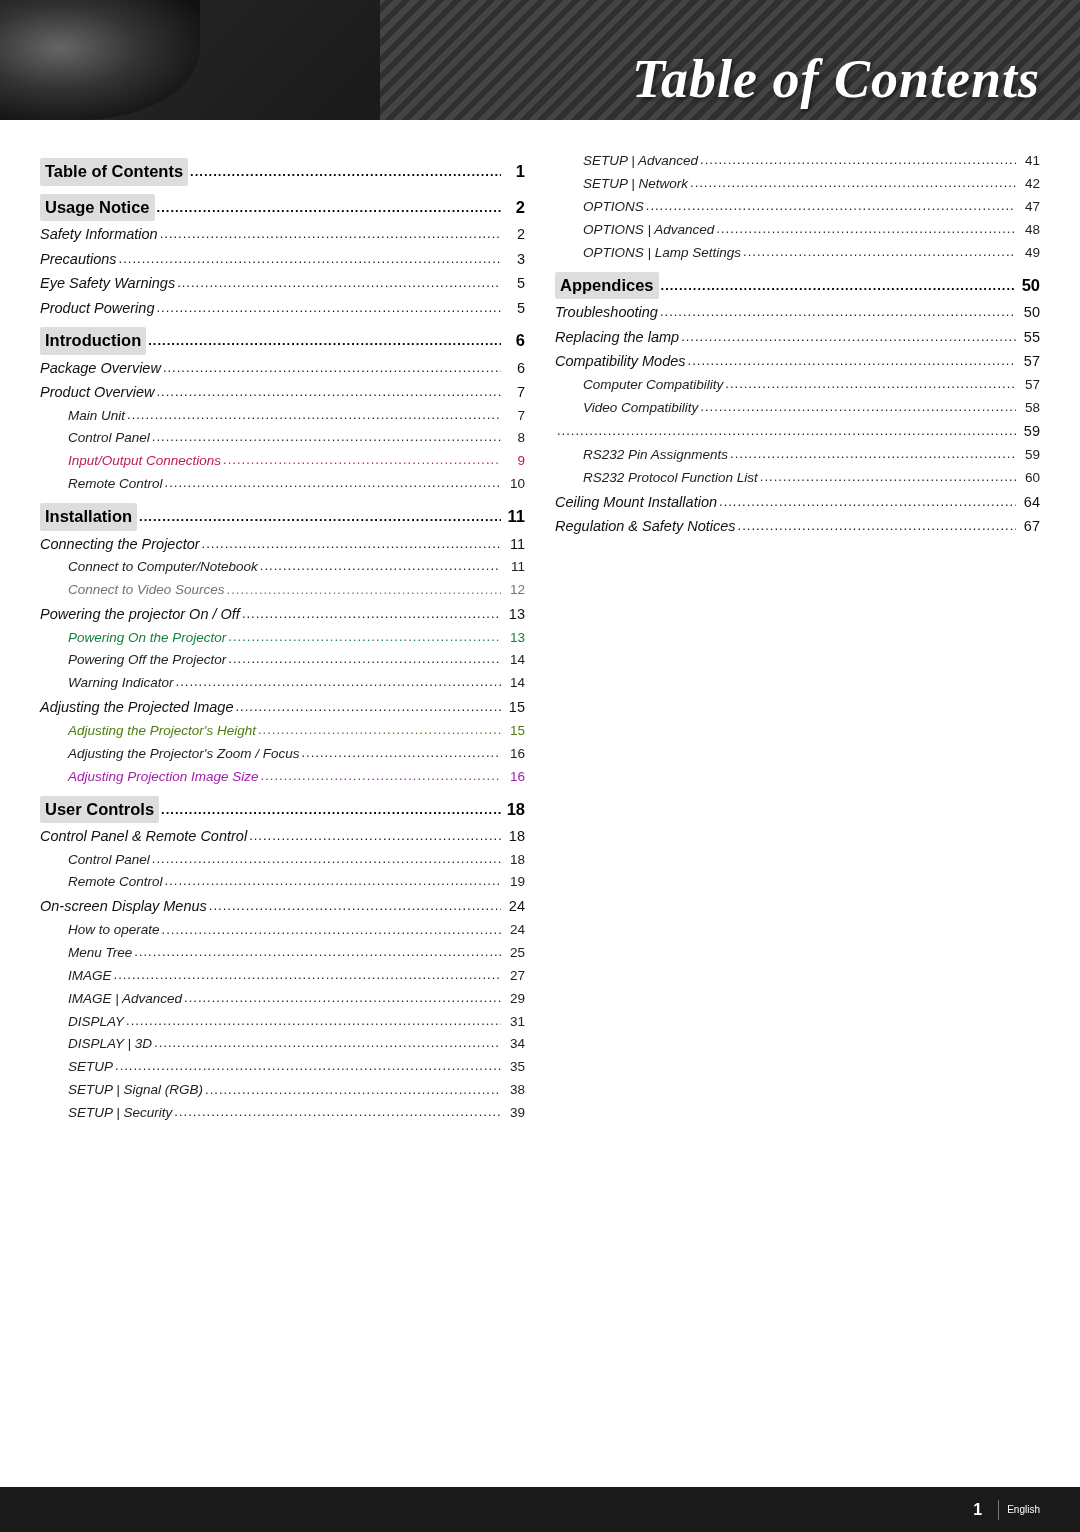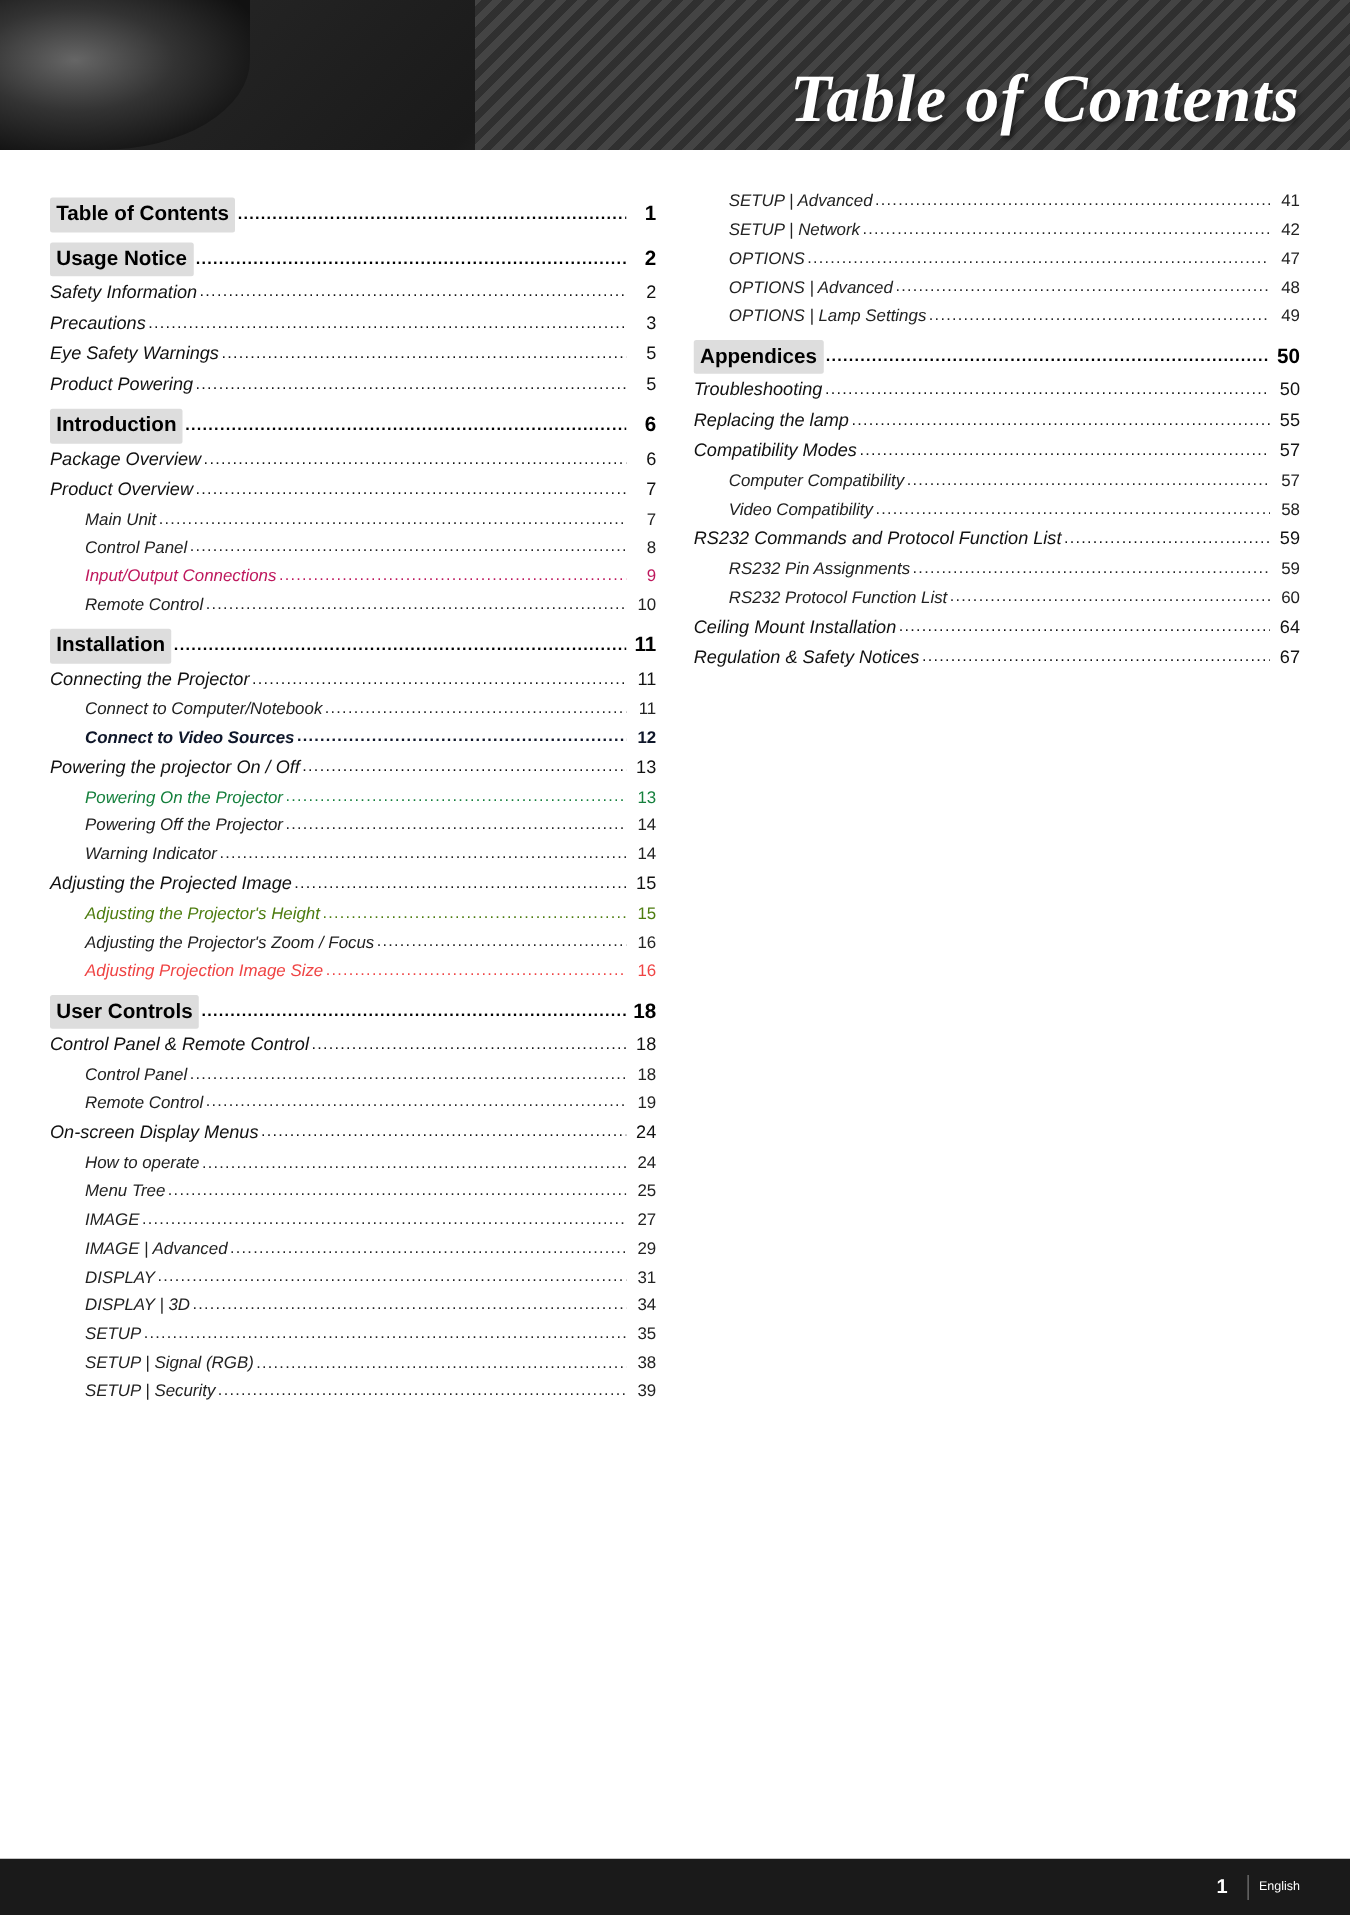--- a/index.html
+++ b/index.html
@@ -213,21 +213,21 @@
       <div class="toc-entry" style="padding-left: 0px; margin-top: 1px; font-size: 14.5px; font-weight: normal; font-style: italic; color: rgb(17, 17, 17); align-items: baseline; display: flex; line-height: 1.55; margin-bottom: 2px;">
         <span style="white-space: nowrap; flex-shrink: 0;">Connecting the Projector</span>
         <span style="flex: 1 1 0%; overflow: hidden; margin: 0px 2px; position: relative; top: -1px; letter-spacing: 1px; font-size: 13px; font-style: normal;">............................................................................................................</span>
         <span style="flex-shrink: 0; min-width: 22px; text-align: right; font-style: normal;">11</span>
       </div>
       <div class="toc-entry" style="padding-left: 28px; margin-top: 1px; font-size: 13.5px; font-weight: normal; font-style: italic; color: rgb(34, 34, 34); align-items: baseline; display: flex; line-height: 1.55; margin-bottom: 2px;">
         <span style="white-space: nowrap; flex-shrink: 0;">Connect to Computer/Notebook</span>
         <span style="flex: 1 1 0%; overflow: hidden; margin: 0px 2px; position: relative; top: -1px; letter-spacing: 1px; font-size: 13px; font-style: normal;">............................................................................................................</span>
         <span style="flex-shrink: 0; min-width: 22px; text-align: right; font-style: normal;">11</span>
       </div>
-      <div class="toc-entry" style="padding-left: 28px; margin-top: 1px; font-size: 13.5px; font-weight: bold; font-style: italic; color: #0f172a; align-items: flex-start; display: flex; line-height: 1.55; margin-bottom: 2px;">
+      <div class="toc-entry" style="padding-left: 28px; margin-top: 1px; font-size: 13.5px; font-weight: normal; font-style: italic; color: #737373; align-items: center; display: flex; line-height: 1.55; margin-bottom: 2px;">
         <span style="white-space: nowrap; flex-shrink: 0;">Connect to Video Sources</span>
         <span style="flex: 1 1 0%; overflow: hidden; margin: 0px 2px; position: relative; top: -1px; letter-spacing: 1px; font-size: 13px; font-style: normal;">............................................................................................................</span>
         <span style="flex-shrink: 0; min-width: 22px; text-align: right; font-style: normal;">12</span>
       </div>
       <div class="toc-entry" style="padding-left: 0px; margin-top: 1px; font-size: 14.5px; font-weight: normal; font-style: italic; color: rgb(17, 17, 17); align-items: baseline; display: flex; line-height: 1.55; margin-bottom: 2px;">
         <span style="white-space: nowrap; flex-shrink: 0;">Powering the projector On / Off</span>
         <span style="flex: 1 1 0%; overflow: hidden; margin: 0px 2px; position: relative; top: -1px; letter-spacing: 1px; font-size: 13px; font-style: normal;">............................................................................................................</span>
         <span style="flex-shrink: 0; min-width: 22px; text-align: right; font-style: normal;">13</span>
       </div>
       <div class="toc-entry" style="padding-left: 28px; margin-top: 1px; font-size: 13.5px; font-weight: normal; font-style: italic; color: #15803d; align-items: baseline; display: flex; line-height: 1.55; margin-bottom: 2px;">
@@ -253,21 +253,21 @@
       <div class="toc-entry" style="padding-left: 28px; margin-top: 1px; font-size: 13.5px; font-weight: normal; font-style: italic; color: #4d7c0f; align-items: baseline; display: flex; line-height: 1.55; margin-bottom: 2px;">
         <span style="white-space: nowrap; flex-shrink: 0;">Adjusting the Projector's Height</span>
         <span style="flex: 1 1 0%; overflow: hidden; margin: 0px 2px; position: relative; top: -1px; letter-spacing: 1px; font-size: 13px; font-style: normal;">............................................................................................................</span>
         <span style="flex-shrink: 0; min-width: 22px; text-align: right; font-style: normal;">15</span>
       </div>
       <div class="toc-entry" style="padding-left: 28px; margin-top: 1px; font-size: 13.5px; font-weight: normal; font-style: italic; color: rgb(34, 34, 34); align-items: baseline; display: flex; line-height: 1.55; margin-bottom: 2px;">
         <span style="white-space: nowrap; flex-shrink: 0;">Adjusting the Projector's Zoom / Focus</span>
         <span style="flex: 1 1 0%; overflow: hidden; margin: 0px 2px; position: relative; top: -1px; letter-spacing: 1px; font-size: 13px; font-style: normal;">............................................................................................................</span>
         <span style="flex-shrink: 0; min-width: 22px; text-align: right; font-style: normal;">16</span>
       </div>
-      <div class="toc-entry" style="padding-left: 28px; margin-top: 1px; font-size: 13.5px; font-weight: normal; font-style: italic; color: #ef4444; align-items: baseline; display: flex; line-height: 1.55; margin-bottom: 2px;">
+      <div class="toc-entry" style="padding-left: 28px; margin-top: 1px; font-size: 13.5px; font-weight: normal; font-style: italic; color: #a21caf; align-items: baseline; display: flex; line-height: 1.55; margin-bottom: 2px;">
         <span style="white-space: nowrap; flex-shrink: 0;">Adjusting Projection Image Size</span>
         <span style="flex: 1 1 0%; overflow: hidden; margin: 0px 2px; position: relative; top: -1px; letter-spacing: 1px; font-size: 13px; font-style: normal;">............................................................................................................</span>
         <span style="flex-shrink: 0; min-width: 22px; text-align: right; font-style: normal;">16</span>
       </div>
       <div class="toc-entry" style="padding-left: 0px; margin-top: 8px; font-size: 16.5px; font-weight: bold; font-style: normal; color: rgb(0, 0, 0); align-items: baseline; display: flex; line-height: 1.55; margin-bottom: 2px;">
         <span style="white-space: nowrap; flex-shrink: 0; background: rgb(221, 221, 221); padding: 1px 5px; border-radius: 2px;">User Controls</span>
         <span style="flex: 1 1 0%; overflow: hidden; margin: 0px 2px; position: relative; top: -1px; letter-spacing: 1px; font-size: 13px; font-style: normal;">............................................................................................................</span>
         <span style="flex-shrink: 0; min-width: 22px; text-align: right; font-style: normal;">18</span>
       </div>
       <div class="toc-entry" style="padding-left: 0px; margin-top: 1px; font-size: 14.5px; font-weight: normal; font-style: italic; color: rgb(17, 17, 17); align-items: baseline; display: flex; line-height: 1.55; margin-bottom: 2px;">
@@ -387,21 +387,20 @@
         <span style="white-space: nowrap; flex-shrink: 0;">Computer Compatibility</span>
         <span style="flex: 1 1 0%; overflow: hidden; margin: 0px 2px; position: relative; top: -1px; letter-spacing: 1px; font-size: 13px; font-style: normal;">............................................................................................................</span>
         <span style="flex-shrink: 0; min-width: 22px; text-align: right; font-style: normal;">57</span>
       </div>
       <div class="toc-entry" style="padding-left: 28px; margin-top: 1px; font-size: 13.5px; font-weight: normal; font-style: italic; color: rgb(34, 34, 34); align-items: baseline; display: flex; line-height: 1.55; margin-bottom: 2px;">
         <span style="white-space: nowrap; flex-shrink: 0;">Video Compatibility</span>
         <span style="flex: 1 1 0%; overflow: hidden; margin: 0px 2px; position: relative; top: -1px; letter-spacing: 1px; font-size: 13px; font-style: normal;">............................................................................................................</span>
         <span style="flex-shrink: 0; min-width: 22px; text-align: right; font-style: normal;">58</span>
       </div>
       <div class="toc-entry" style="padding-left: 0px; margin-top: 1px; font-size: 14.5px; font-weight: normal; font-style: italic; color: rgb(17, 17, 17); align-items: baseline; display: flex; line-height: 1.55; margin-bottom: 2px;">
-        <span style="white-space: nowrap; flex-shrink: 0;">RS232 Commands and Protocol Function List</span>
         <span style="flex: 1 1 0%; overflow: hidden; margin: 0px 2px; position: relative; top: -1px; letter-spacing: 1px; font-size: 13px; font-style: normal;">............................................................................................................</span>
         <span style="flex-shrink: 0; min-width: 22px; text-align: right; font-style: normal;">59</span>
       </div>
       <div class="toc-entry" style="padding-left: 28px; margin-top: 1px; font-size: 13.5px; font-weight: normal; font-style: italic; color: rgb(34, 34, 34); align-items: baseline; display: flex; line-height: 1.55; margin-bottom: 2px;">
         <span style="white-space: nowrap; flex-shrink: 0;">RS232 Pin Assignments</span>
         <span style="flex: 1 1 0%; overflow: hidden; margin: 0px 2px; position: relative; top: -1px; letter-spacing: 1px; font-size: 13px; font-style: normal;">............................................................................................................</span>
         <span style="flex-shrink: 0; min-width: 22px; text-align: right; font-style: normal;">59</span>
       </div>
       <div class="toc-entry" style="padding-left: 28px; margin-top: 1px; font-size: 13.5px; font-weight: normal; font-style: italic; color: rgb(34, 34, 34); align-items: baseline; display: flex; line-height: 1.55; margin-bottom: 2px;">
         <span style="white-space: nowrap; flex-shrink: 0;">RS232 Protocol Function List</span>

